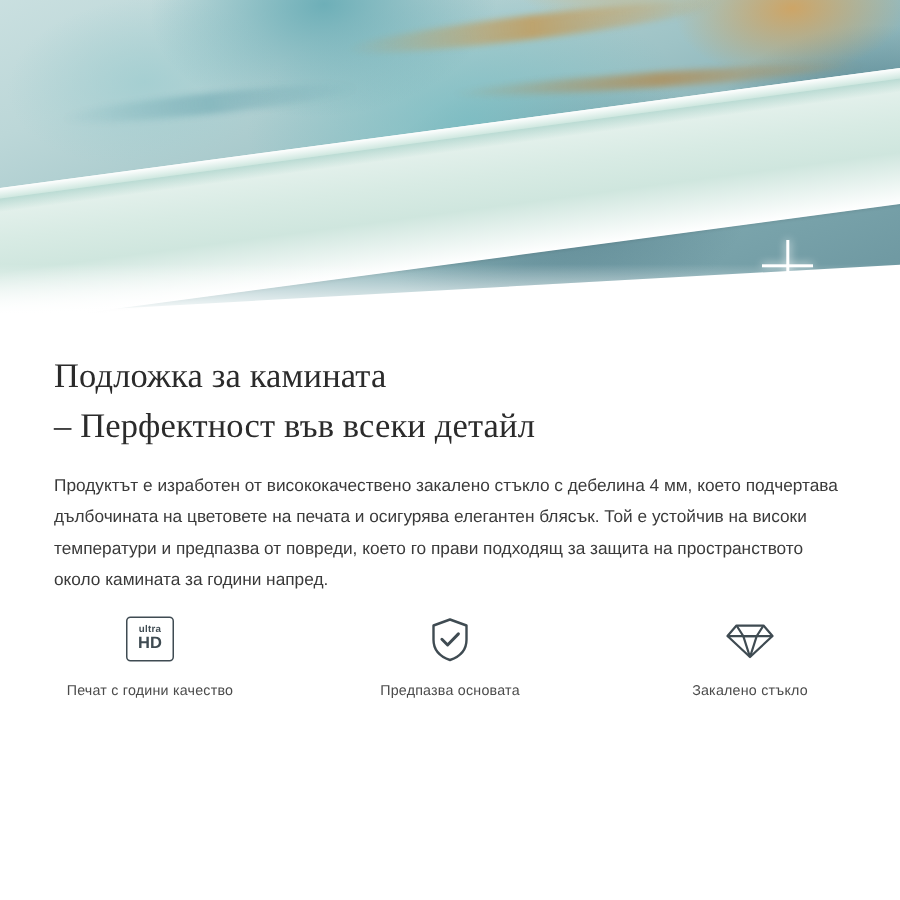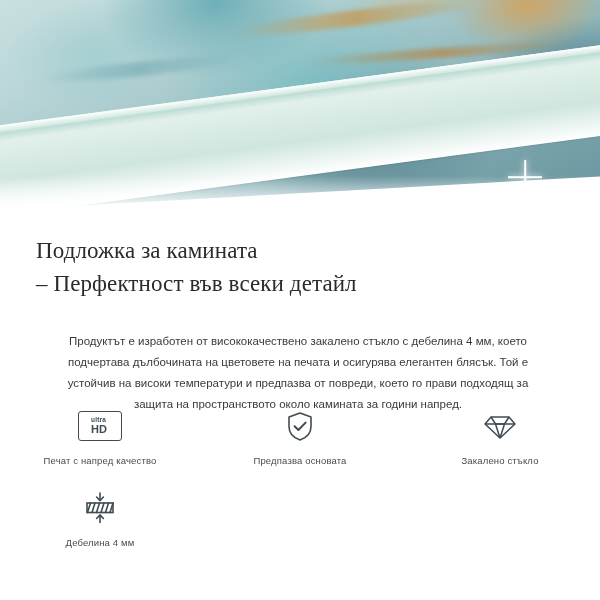--- a/index.html
+++ b/index.html
@@ -127,26 +127,25 @@
     padding: 12px 36px 0 36px;
     font-family: "Liberation Serif", serif;
     font-size: 23px;
     line-height: 33px;
     font-weight: 400;
     color: #2b2b2b;
     letter-spacing: 0.1px;
   }
   .headline .l2 { display: block; }
   .body-copy {
-    margin: 17px;
+    margin: 0;
     padding: 14px 40px 0 36px;
     font-size: 11.5px;
     line-height: 21px;
     color: #3a3a3a;
-    text-align: center;
   }
   .body-copy p { margin: 0; }
 
   
   .features {
     position: absolute;
     left: 0;
     top: 398px;
     width: 600px;
     display: grid;
@@ -176,23 +175,23 @@
     text-align: center;
     letter-spacing: 0.15px;
   }
   .hd-badge {
     width: 30px;
     height: 28px;
     border: 1.6px solid #3f4b52;
     border-radius: 3px;
     display: flex;
     flex-direction: column;
+    align-items: center;
     justify-content: center;
     line-height: 1;
-    padding-left: 12px;
   }
   .hd-badge .u {
     font-size: 6.5px;
     font-weight: 700;
     letter-spacing: 0.2px;
     color: #3f4b52;
   }
   .hd-badge .h {
     font-size: 11px;
     font-weight: 700;
@@ -232,21 +231,21 @@
   <div class="features">
 
 
     <div class="feature">
       <div class="feature-icon">
         <div class="hd-badge">
           <span class="u">ultra</span>
           <span class="h">HD</span>
         </div>
       </div>
-      <div class="feature-label">Печат с напред качество</div>
+      <div class="feature-label">Печат с години качество</div>
     </div>
 
     <div class="feature">
       <div class="feature-icon">
         <svg width="36" height="40" viewBox="0 0 36 40" fill="none" stroke="#3f4b52" stroke-width="1.6" stroke-linejoin="round">
           <path d="M18 7 L29 11 v9.5 c0 7-4.8 11.4-11 13.5 -6.2-2.1-11-6.5-11-13.5 V11 z"></path>
           <polyline points="12.6,20.2 16.4,24 23.6,16.6" stroke-width="2" stroke-linecap="round"></polyline>
         </svg>
       </div>
       <div class="feature-label">Предпазва основата</div>
@@ -259,33 +258,15 @@
           <path d="M4 16 H34"></path>
           <path d="M10 9 L14.5 16 L19 30"></path>
           <path d="M28 9 L23.5 16 L19 30"></path>
           <path d="M14.5 16 H23.5"></path>
         </svg>
       </div>
       <div class="feature-label">Закалено стъкло</div>
     </div>
 
 
-    <div class="feature">
-      <div class="feature-icon">
-        <svg width="40" height="40" viewBox="0 0 40 40" fill="none" stroke="#3f4b52" stroke-width="1.6" stroke-linecap="round">
-          <line x1="20" y1="5" x2="20" y2="12"></line>
-          <polyline points="16.6,9 20,12.6 23.4,9"></polyline>
-          <rect x="7" y="15" width="26" height="9.5"></rect>
-          <line x1="10.5" y1="15" x2="7.5" y2="24.5"></line>
-          <line x1="15" y1="15" x2="12" y2="24.5"></line>
-          <line x1="19.5" y1="15" x2="16.5" y2="24.5"></line>
-          <line x1="24" y1="15" x2="21" y2="24.5"></line>
-          <line x1="28.5" y1="15" x2="25.5" y2="24.5"></line>
-          <line x1="33" y1="15" x2="30" y2="24.5"></line>
-          <line x1="20" y1="34.5" x2="20" y2="27.5"></line>
-          <polyline points="16.6,30.5 20,26.9 23.4,30.5"></polyline>
-        </svg>
-      </div>
-      <div class="feature-label">Дебелина 4 мм</div>
-    </div>
 
   </div>
 </div>
 
 </body></html>

